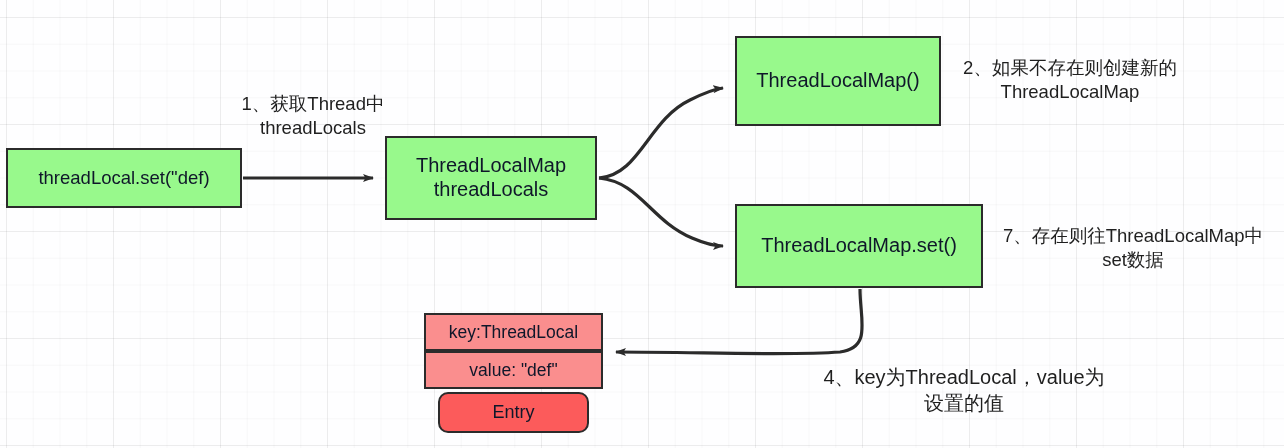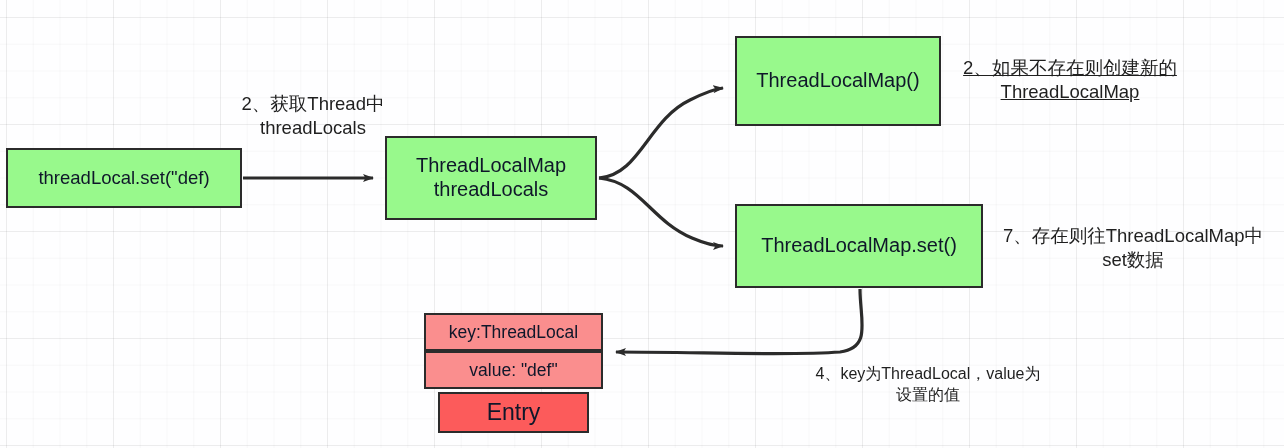--- a/index.html
+++ b/index.html
@@ -41,33 +41,33 @@
   .pink{background:#fa8e8e;}
   .red{background:#fc5b5b;}
 
   .n-set        {left:6px;  top:148px; width:236px; height:60px;  font-size:18.5px;}
   .n-tlmap      {left:385px;top:136px; width:212px; height:84px;  font-size:20px;}
   .n-tlmapnew   {left:735px;top:36px;  width:206px; height:90px;  font-size:20px;}
   .n-tlmapset   {left:735px;top:204px; width:248px; height:84px;  font-size:20px;}
 
   .n-key        {left:424px;top:313px; width:179px; height:38px;  font-size:17.5px;}
   .n-value      {left:424px;top:351px; width:179px; height:38px;  font-size:17.5px;}
-  .n-entry      {left:438px;top:392px; width:151px; height:41px;  font-size:23px;}
+  .n-entry      {left:438px;top:392px; width:151px; height:41px;  font-size:18px;border-radius:10px;}
 
   .label{
     position:absolute;
     color:#1f1f1f;
     text-align:center;
     line-height:1.30;
     white-space:pre-line;
   }
   .lb1{left:215px;top:92px;  width:196px; font-size:18.5px;}
-  .lb2{left:945px;top:56px;  width:250px; font-size:18.5px;text-decoration:underline;}
+  .lb2{left:945px;top:56px;  width:250px; font-size:18.5px;}
   .lb3{left:988px;top:224px; width:290px; font-size:18.5px;}
-  .lb4{left:772px;top:364px; width:312px; font-size:16px;}
+  .lb4{left:808px;top:364px; width:312px; font-size:20px;}
 </style>
 </head>
 <body>
 
 <div id="canvas">
 
   <svg class="edges" viewBox="0 0 1284 448">
     <defs>
       <marker id="arrowhead" markerWidth="11" markerHeight="8" refX="10" refY="4" orient="auto" markerUnits="userSpaceOnUse">
         <path d="M0,0 L11,4 L0,8 L2.4,4 Z" fill="#2b2b2b"></path>
@@ -91,21 +91,21 @@
   <div class="node green n-tlmapnew">ThreadLocalMap()</div>
 
   <div class="node green n-tlmapset">ThreadLocalMap.set()</div>
 
   <div class="node pink n-key">key:ThreadLocal</div>
 
   <div class="node pink n-value">value: "def"</div>
 
   <div class="node red n-entry">Entry</div>
 
-  <div class="label lb1">2、获取Thread中
+  <div class="label lb1">1、获取Thread中
 threadLocals</div>
 
   <div class="label lb2">2、如果不存在则创建新的
 ThreadLocalMap</div>
 
   <div class="label lb3">7、存在则往ThreadLocalMap中
 set数据</div>
 
   <div class="label lb4">4、key为ThreadLocal，value为
 设置的值</div>

